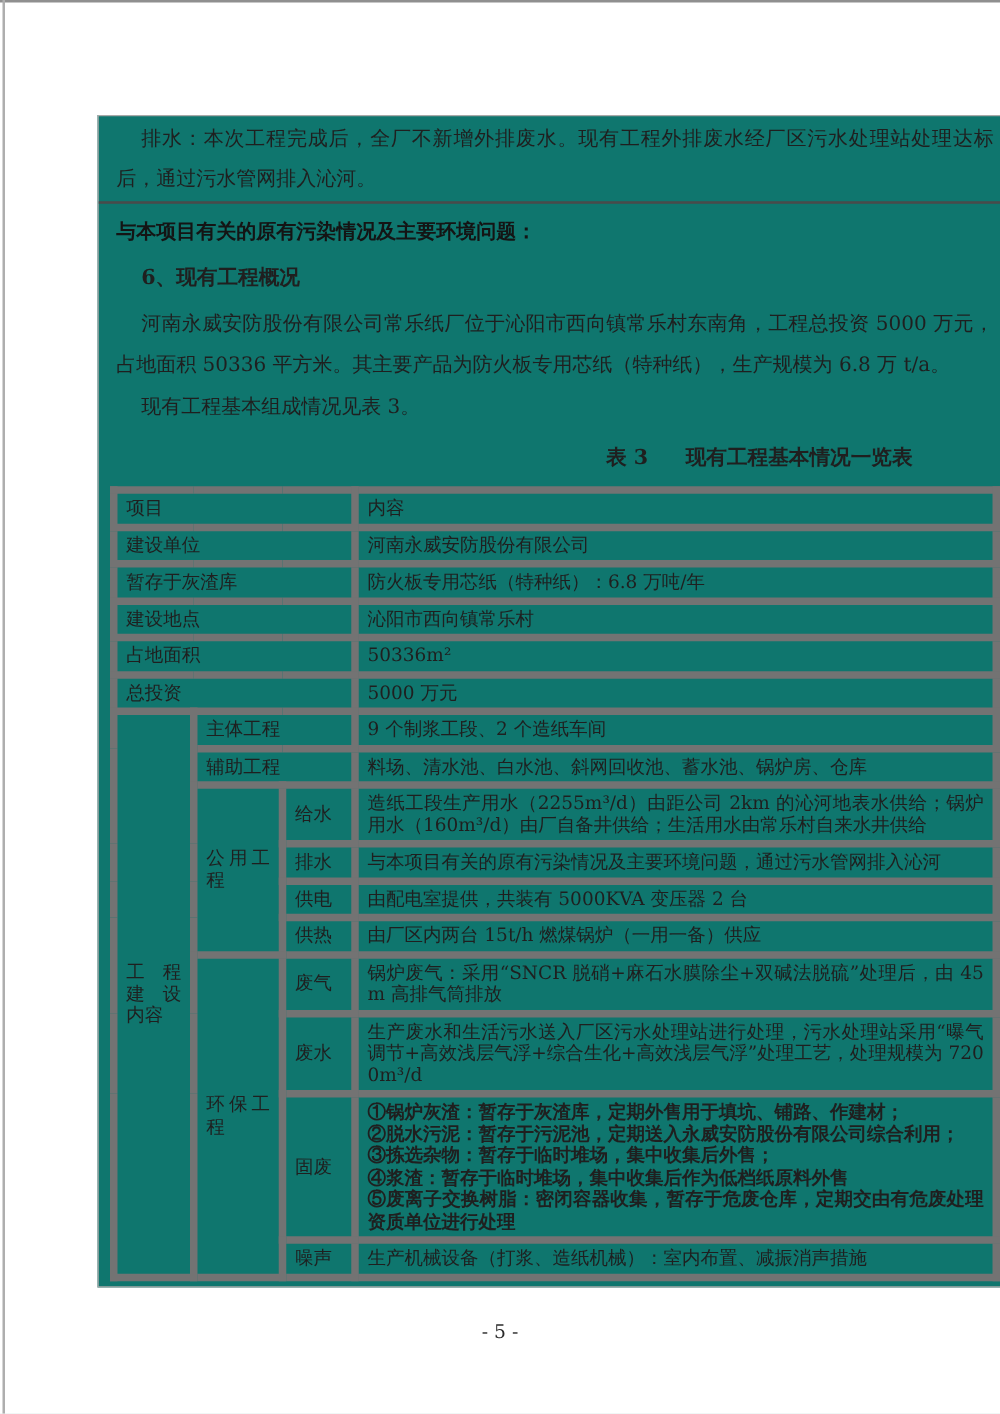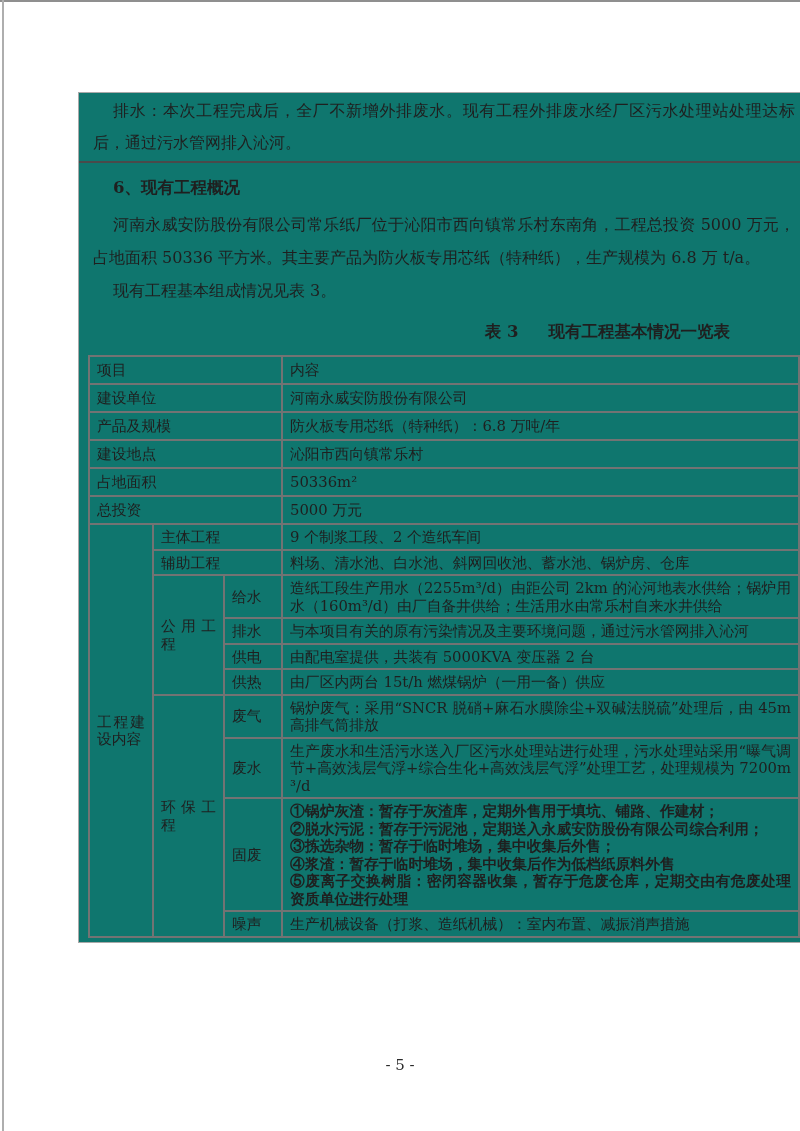--- a/index.html
+++ b/index.html
@@ -36,21 +36,21 @@
     margin: 14px 70px 12px 0; text-align: right;
     font-weight: bold; font-size: 16.5px; line-height: 22px;
   }
   .tbl-title .gap { display: inline-block; width: 30px; }
 
   table.t3 {
     width: 100%; border-collapse: collapse; table-layout: fixed;
     border: 2px solid #333333;
   }
   table.t3 td {
-    border: 2px solid #737373;
+    border: 6px solid #737373;
     font-size: 14.8px; line-height: 17.5px;
     padding: 3px 7px; vertical-align: middle;
     word-break: break-all; text-align: justify;
   }
   col.cA { width: 64px; } col.cB { width: 71px; } col.cC { width: 58px; }
   td.lbl { text-align: center; padding: 2px 3px; }
   td.ctr { text-align: center; }
   tr.r-s { height: 28px; }
   td .sw-item { margin: 0; font-weight: bold; }
 
@@ -65,20 +65,21 @@
 <div class="edge-top"></div>
 <div class="edge-left"></div>
 
 <div class="content-box">
 
   <div class="sec1">
     <p>排水：本次工程完成后，全厂不新增外排废水。现有工程外排废水经厂区污水处理站处理达标后，通过污水管网排入沁河。</p>
   </div>
 
   <div class="sec2">
+    <p class="section-heading">与本项目有关的原有污染情况及主要环境问题：</p>
     <p class="subsection-heading">6、现有工程概况</p>
     <p class="para">河南永威安防股份有限公司常乐纸厂位于沁阳市西向镇常乐村东南角，工程总投资 5000 万元，占地面积 50336 平方米。其主要产品为防火板专用芯纸（特种纸），生产规模为 6.8 万 t/a。</p>
     <p class="para">现有工程基本组成情况见表 3。</p>
 
     <div class="tbl-title">
       <span>表 3</span><span class="gap"></span><span>现有工程基本情况一览表</span>
     </div>
 
     <table class="t3">
       <colgroup>
@@ -90,21 +91,21 @@
       <tbody>
         <tr class="r-s">
           <td colspan="3" class="lbl">项目</td>
           <td class="ctr">内容</td>
         </tr>
         <tr class="r-s">
           <td colspan="3" class="lbl">建设单位</td>
           <td class="ctr">河南永威安防股份有限公司</td>
         </tr>
         <tr class="r-s">
-          <td colspan="3" class="lbl">产品及规模</td>
+          <td colspan="3" class="lbl">暂存于灰渣库</td>
           <td class="ctr">防火板专用芯纸（特种纸）：6.8 万吨/年</td>
         </tr>
         <tr class="r-s">
           <td colspan="3" class="lbl">建设地点</td>
           <td class="ctr">沁阳市西向镇常乐村</td>
         </tr>
         <tr class="r-s">
           <td colspan="3" class="lbl">占地面积</td>
           <td class="ctr">50336m²</td>
         </tr>

